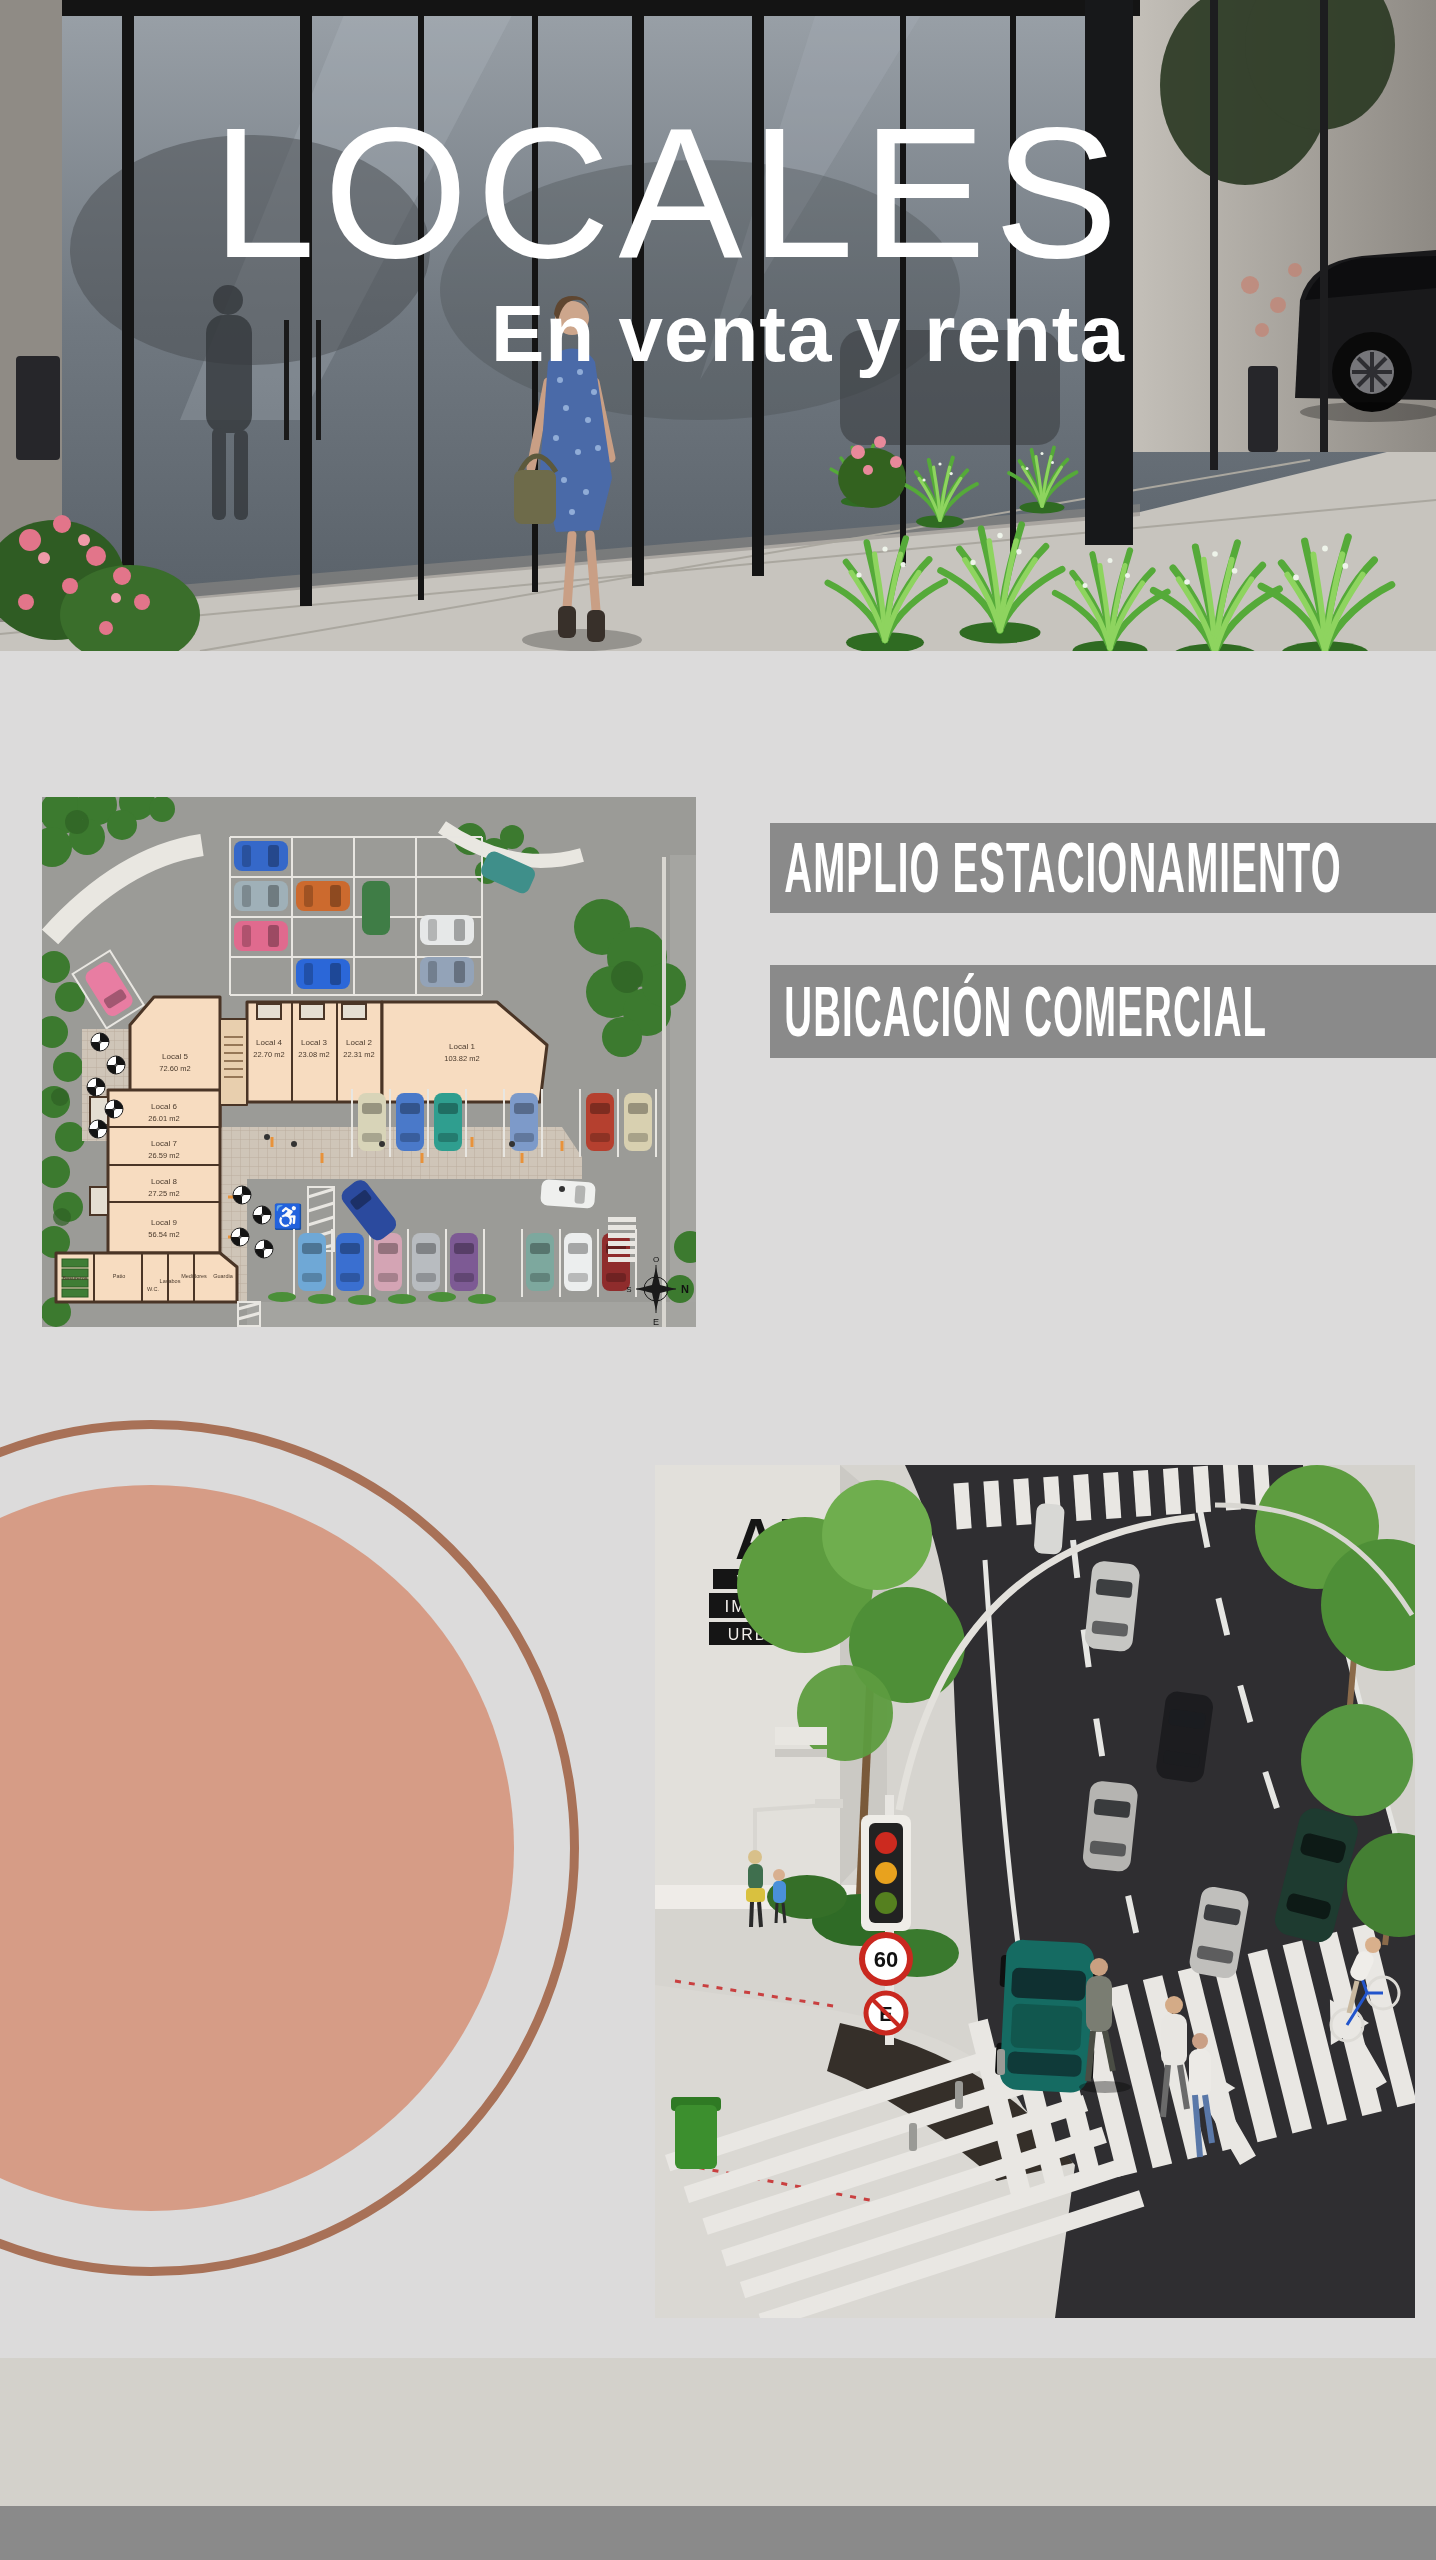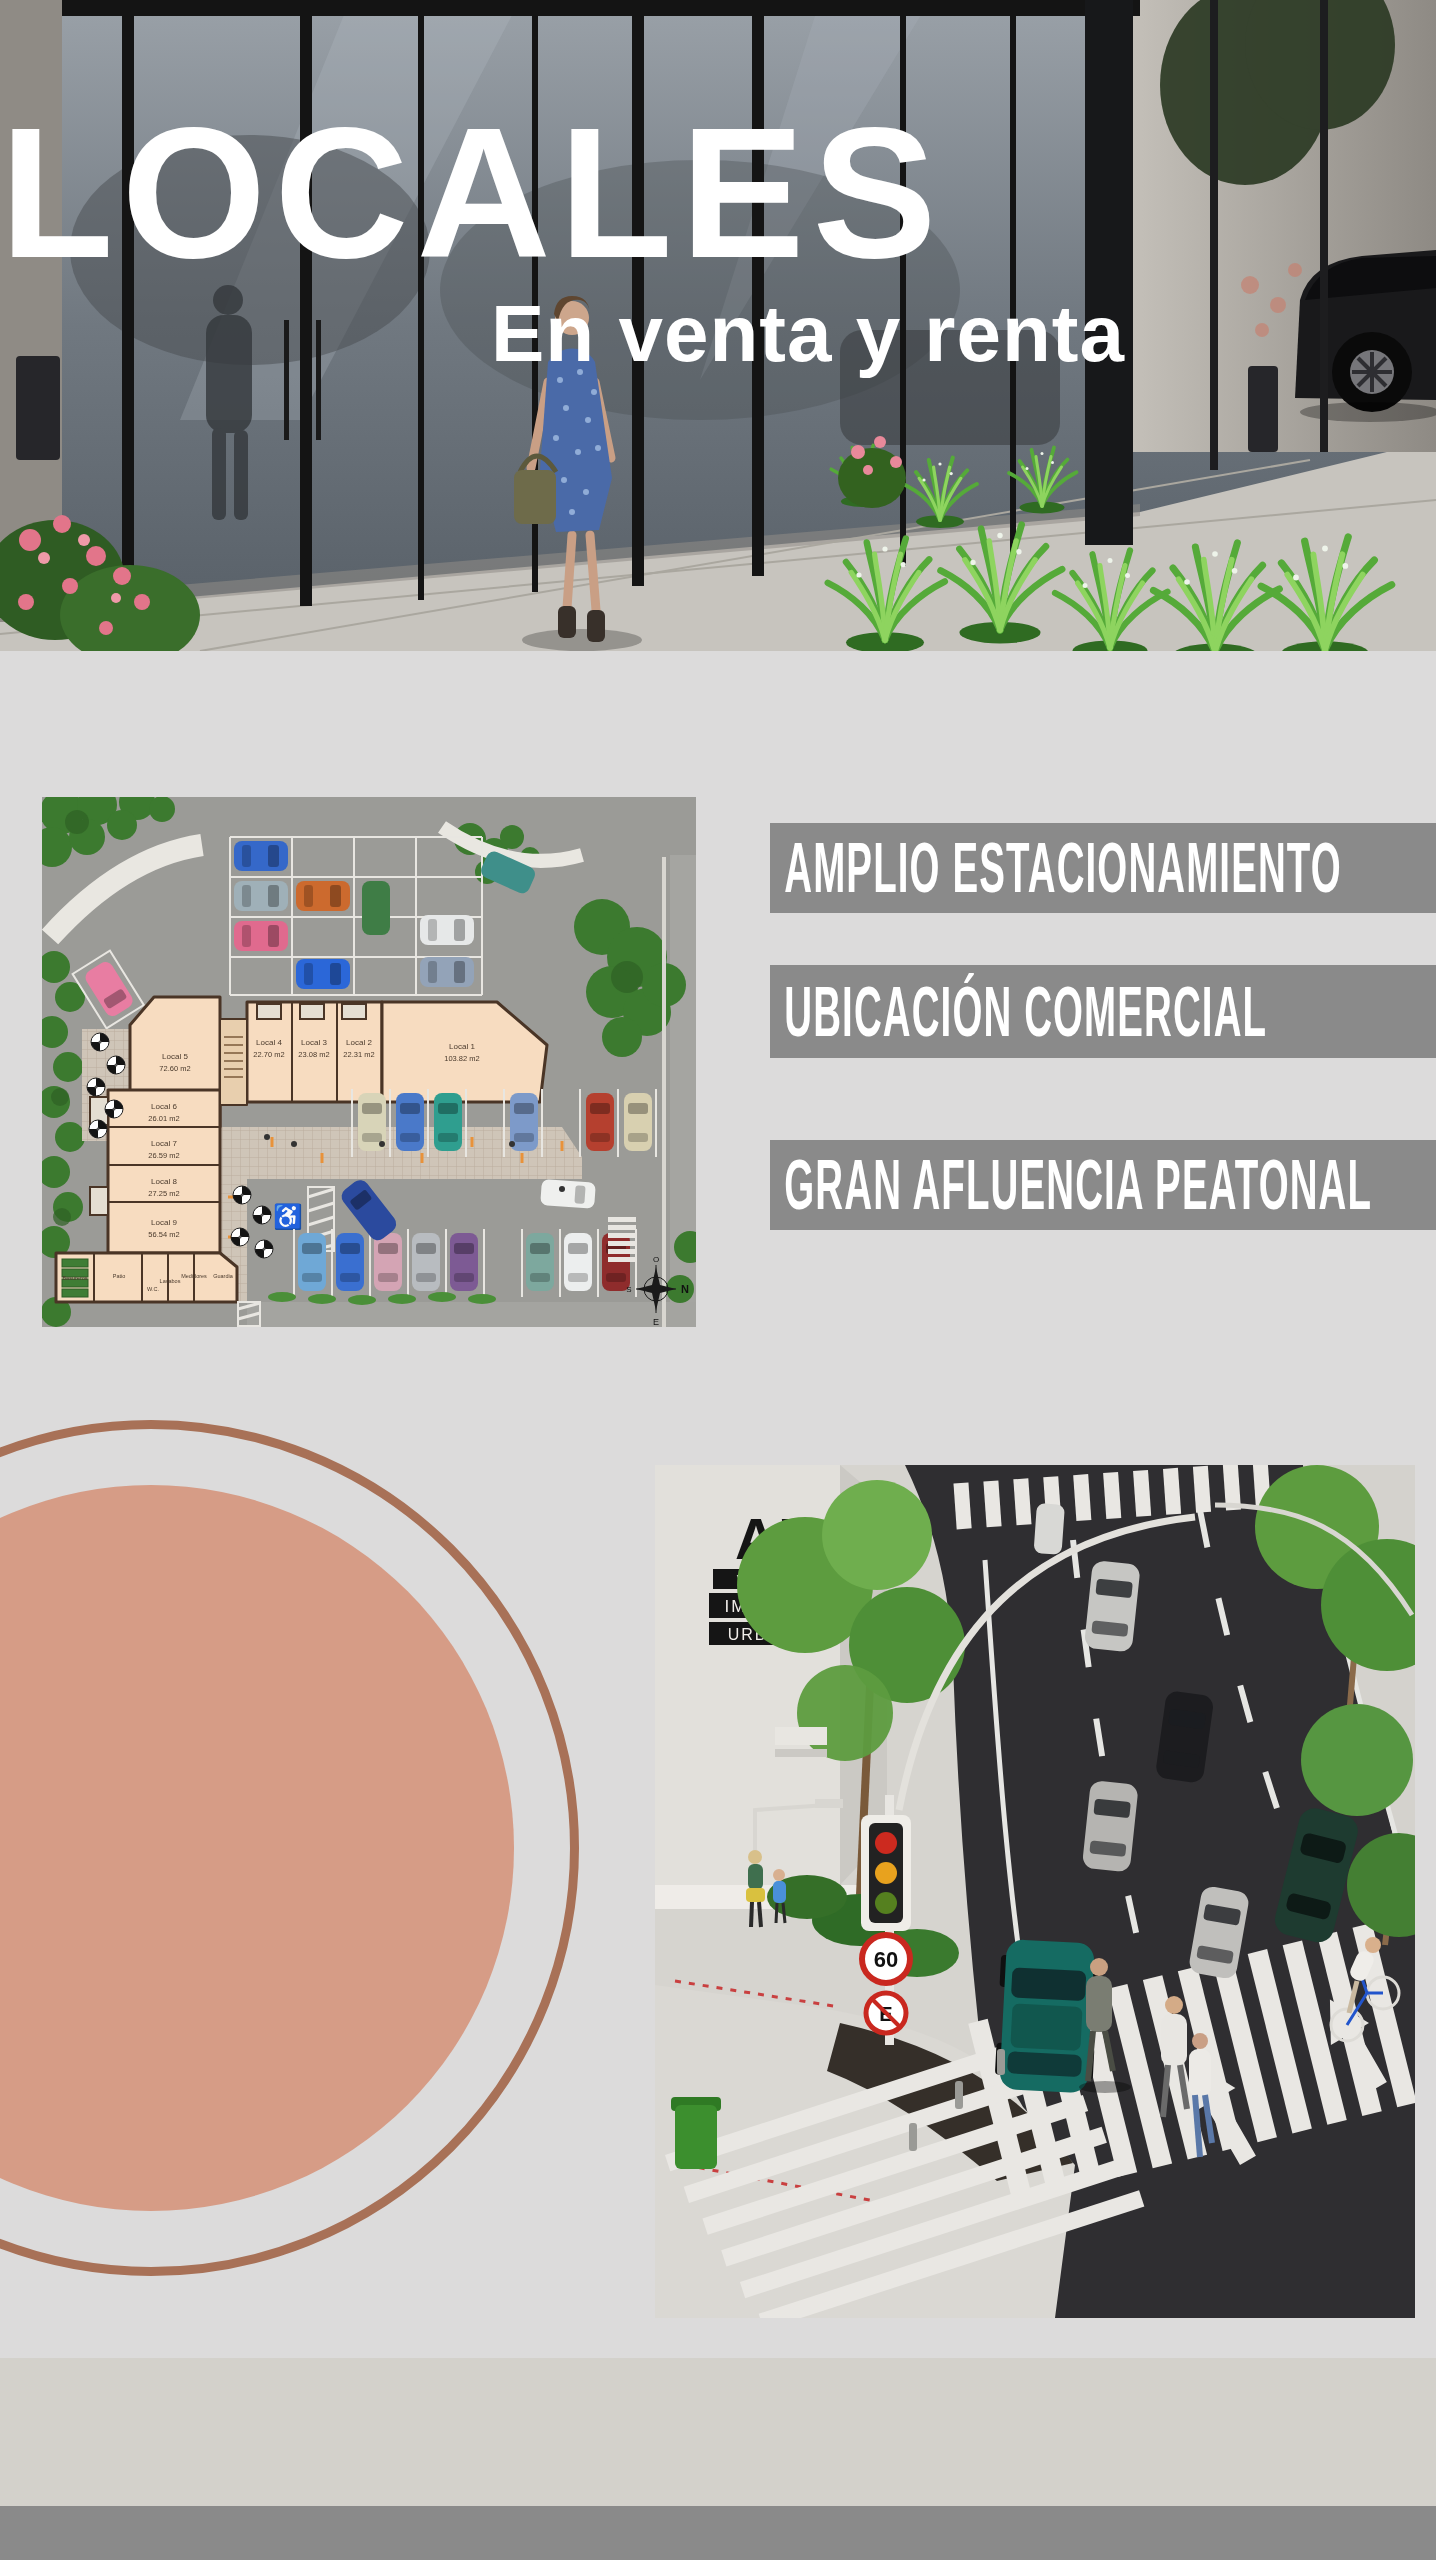--- a/index.html
+++ b/index.html
@@ -2,22 +2,22 @@
 <html><head>
 <meta charset="utf-8">
 <style>
   html,body{margin:0;padding:0;background:#dcdbdb;}
   #page{position:relative;width:1436px;height:2560px;background:#dcdbdb;overflow:hidden;
         font-family:"Liberation Sans",sans-serif;}
   svg{display:block;font-family:"Liberation Sans",sans-serif;}
 
   
   .hero{position:absolute;left:0;top:0;width:1436px;height:651px;}
-  .hero-title{position:absolute;left:0;top:100px;width:1338px;text-align:left;
-      font-size:186px;font-weight:bold;color:#ffffff;letter-spacing:8px;line-height:1;
+  .hero-title{position:absolute;left:0;top:100px;width:1338px;text-align:center;
+      font-size:186px;font-weight:normal;color:#ffffff;letter-spacing:8px;line-height:1;
       white-space:nowrap;}
   .hero-sub{position:absolute;left:138px;top:294px;width:1340px;text-align:center;
       font-size:80px;font-weight:bold;color:#ffffff;letter-spacing:1px;line-height:1;
       white-space:nowrap;}
 
   
   .plan{position:absolute;left:42px;top:797px;width:654px;height:530px;}
 
   
   .banner{position:absolute;left:770px;right:0;height:90px;background:#8a8a8a;
@@ -534,23 +534,20 @@
       </g>
     </svg>
   </div>
 
   <div class="banner" id="banner-1">
     <span>AMPLIO ESTACIONAMIENTO</span>
   </div>
   <div class="banner" id="banner-2">
     <span>UBICACIÓN COMERCIAL</span>
   </div>
-  <div class="banner" id="banner-3">
-    <span>GRAN AFLUENCIA PEATONAL</span>
-  </div>
 
   <div class="circle-ring"></div>
   <div class="circle-disc"></div>
 
   <div class="street">
     <svg width="760" height="853" viewBox="0 0 760 853">
       <defs>
         <g id="arrow">
             <polygon points="0,0 16,0 16,-60 30,-60 8,-100 -14,-60 0,-60" fill="#e9e7e3"></polygon>
           </g>

